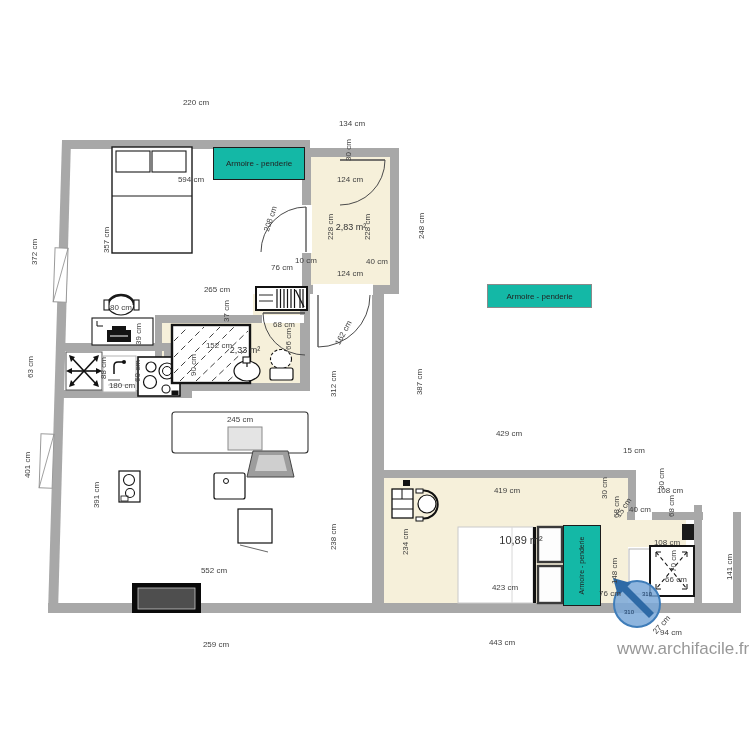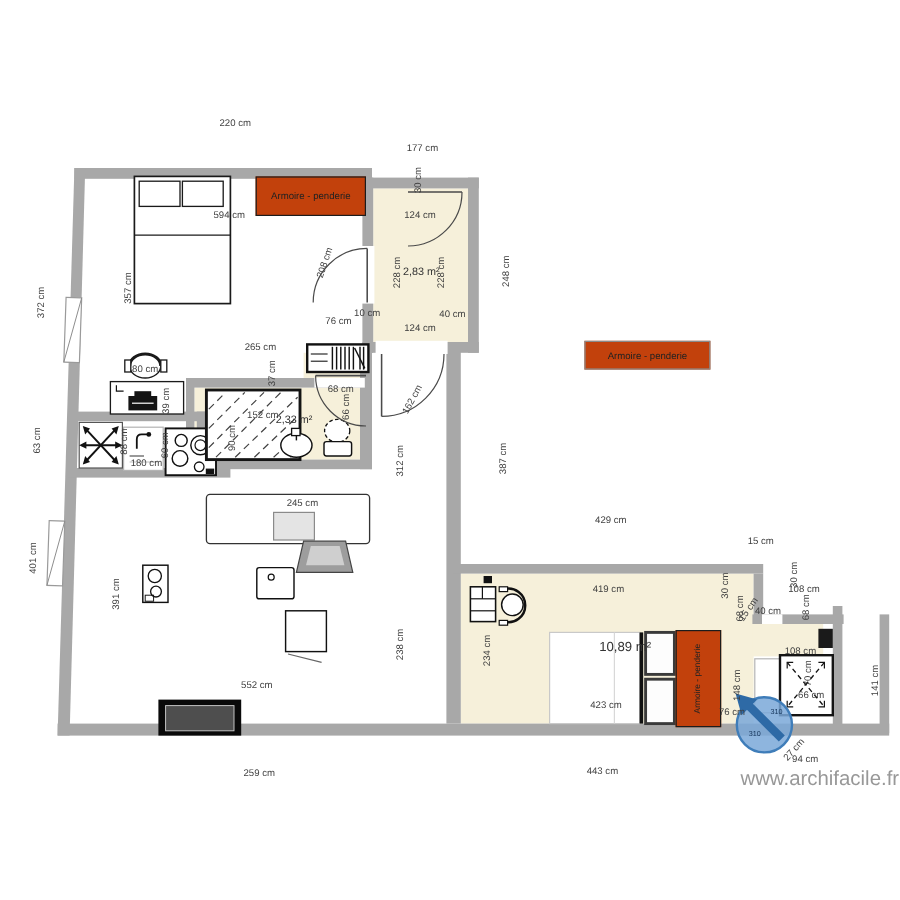--- a/index.html
+++ b/index.html
@@ -4,21 +4,21 @@
 <style>
   html,body{margin:0;padding:0;background:#fff;}
   .plan{position:relative;width:750px;height:750px;background:#ffffff;overflow:hidden;
         font-family:"Liberation Sans",sans-serif;}
   .plan svg{position:absolute;left:0;top:0;}
   .lbl{position:absolute;font-size:8px;color:#3f3f3f;white-space:nowrap;line-height:1;
        transform:translate(-50%,-50%);}
   .v{transform:translate(-50%,-50%) rotate(-90deg);}
   .area{font-size:9px;color:#333;}
   .arealg{font-size:11px;color:#333;}
-  .wbox{position:absolute;border:1.5px solid #1c1c1c;background:#c2410c;display:flex;
+  .wbox{position:absolute;border:1.5px solid #1c1c1c;background:#14b8a6;display:flex;
         align-items:center;justify-content:center;font-size:8px;color:#222;white-space:nowrap;}
   .wbox2{border:1px solid #8a8a8a;}
   .wboxv span{transform:rotate(-90deg);white-space:nowrap;display:block;font-size:7px;}
   .watermark{position:absolute;font-size:17px;color:#989898;white-space:nowrap;}
   .cdig{position:absolute;font-size:6px;color:#16365c;transform:translate(-50%,-50%);}
 </style>
 </head>
 <body>
 
 <div class="plan">
@@ -250,21 +250,21 @@
   </g>
 </svg>
 
 <div class="wbox" style="left:213px;top:147px;width:90px;height:31px">Armoire - penderie</div>
 <div class="wbox wbox2" style="left:487px;top:284px;width:103px;height:22px">Armoire - penderie</div>
 <div class="wbox wboxv" style="left:563px;top:525px;width:36px;height:79px">
       <span>Armoire - penderie</span>
     </div>
 
 <div class="lbl" style="left:196px;top:103px">220 cm</div>
-<div class="lbl" style="left:352px;top:124px">177 cm</div>
+<div class="lbl" style="left:352px;top:124px">134 cm</div>
 <div class="lbl v" style="left:349px;top:150px">30 cm</div>
 <div class="lbl" style="left:191px;top:180px">594 cm</div>
 <div class="lbl" style="left:350px;top:180px">124 cm</div>
 <div class="lbl v" style="left:331px;top:227px">228 cm</div>
 <div class="lbl area" style="left:351px;top:227px">2,83 m²</div>
 <div class="lbl v" style="left:368px;top:227px">228 cm</div>
 <div class="lbl v" style="left:422px;top:226px">248 cm</div>
 <div class="lbl" style="left:271px;top:219px;transform:translate(-50%,-50%) rotate(-72deg)">208 cm</div>
 <div class="lbl v" style="left:107px;top:240px">357 cm</div>
 <div class="lbl v" style="left:35px;top:252px">372 cm</div>
@@ -283,21 +283,21 @@
 <div class="lbl area" style="left:245px;top:350px">2,33 m²</div>
 <div class="lbl v" style="left:194px;top:365px">90 cm</div>
 <div class="lbl v" style="left:104px;top:368px">88 cm</div>
 <div class="lbl v" style="left:138px;top:371px">60 cm</div>
 <div class="lbl" style="left:122px;top:386px">180 cm</div>
 <div class="lbl" style="left:121px;top:308px">80 cm</div>
 <div class="lbl v" style="left:139px;top:334px">39 cm</div>
 <div class="lbl v" style="left:31px;top:367px">63 cm</div>
 <div class="lbl v" style="left:28px;top:465px">401 cm</div>
 <div class="lbl v" style="left:97px;top:495px">391 cm</div>
-<div class="lbl" style="left:252px;top:420px">245 cm</div>
+<div class="lbl" style="left:240px;top:420px">245 cm</div>
 <div class="lbl v" style="left:334px;top:537px">238 cm</div>
 <div class="lbl" style="left:214px;top:571px">552 cm</div>
 <div class="lbl" style="left:216px;top:645px">259 cm</div>
 <div class="lbl" style="left:509px;top:434px">429 cm</div>
 <div class="lbl" style="left:634px;top:451px">15 cm</div>
 <div class="lbl v" style="left:605px;top:488px">30 cm</div>
 <div class="lbl v" style="left:662px;top:479px">30 cm</div>
 <div class="lbl" style="left:670px;top:491px">108 cm</div>
 <div class="lbl v" style="left:672px;top:506px">68 cm</div>
 <div class="lbl v" style="left:617px;top:507px">68 cm</div>

